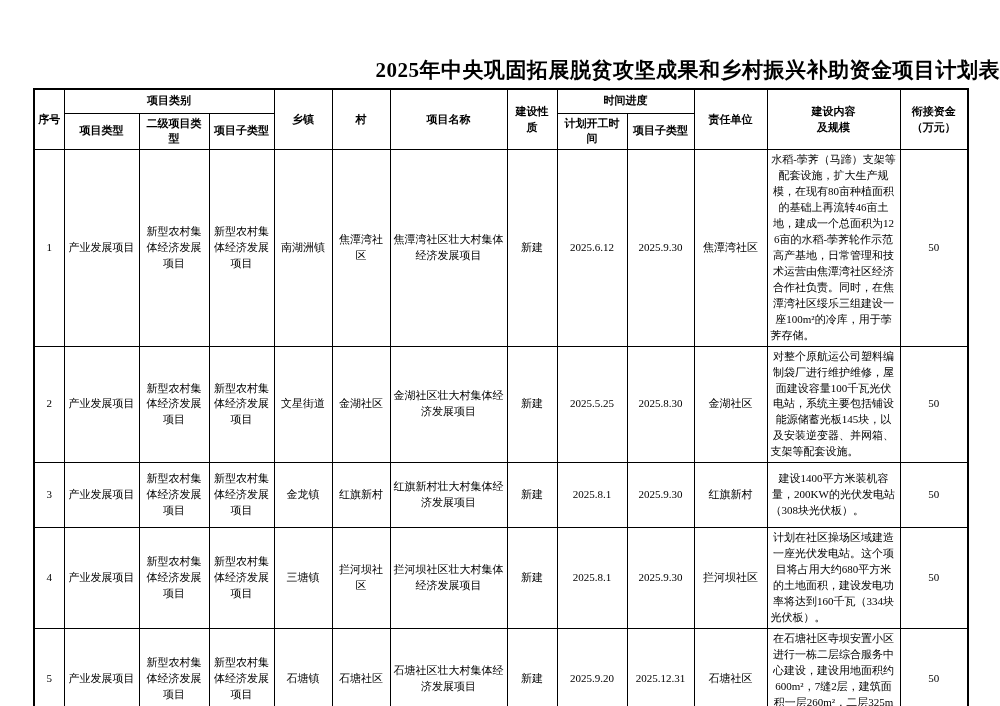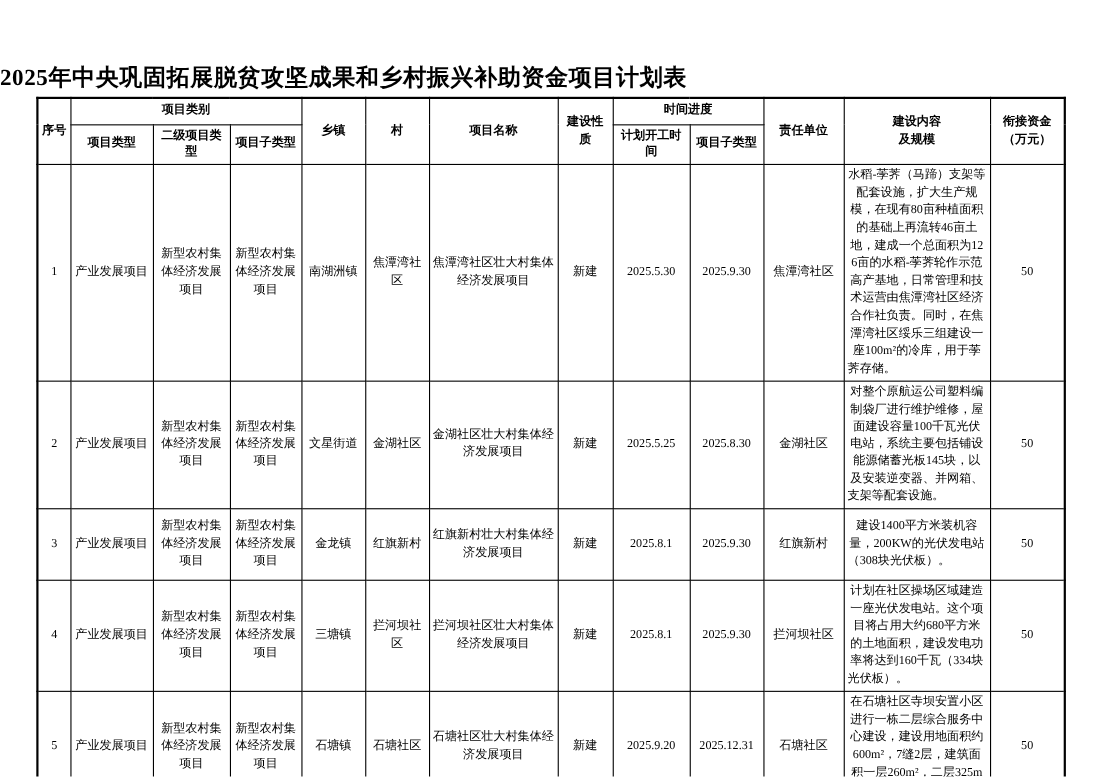--- a/index.html
+++ b/index.html
@@ -6,21 +6,21 @@
   body{
     width:1000px;height:706px;
     background:#fff;
     font-family:"Liberation Serif","DejaVu Serif",serif;
     color:#000;
     overflow:hidden;
   }
   .page{position:relative;width:1000px;height:706px;background:#fff;}
   .doc-title{
     position:absolute;top:56px;left:0;width:1000px;
-    text-align:left;
+    text-align:right;
     font-size:21px;font-weight:bold;
     letter-spacing:0.5px;
   }
   table.plan{
     position:absolute;top:88px;left:33px;
     width:934px;
     border-collapse:collapse;
     table-layout:fixed;
     border:2px solid #000;
   }
@@ -105,21 +105,21 @@
     <tbody>
         <tr>
           <td class="col-seq">1</td>
           <td class="col-type">产业发展项目</td>
           <td class="col-secondary_type">新型农村集体经济发展项目</td>
           <td class="col-sub_type">新型农村集体经济发展项目</td>
           <td class="col-township">南湖洲镇</td>
           <td class="col-village">焦潭湾社区</td>
           <td class="col-project_name">焦潭湾社区壮大村集体经济发展项目</td>
           <td class="col-nature">新建</td>
-          <td class="col-start">2025.5.30</td>
+          <td class="col-start">2025.6.12</td>
           <td class="col-finish">2025.9.30</td>
           <td class="col-unit">焦潭湾社区</td>
           <td class="col-content">水稻-荸荠（马蹄）支架等配套设施，扩大生产规模，在现有80亩种植面积的基础上再流转46亩土地，建成一个总面积为126亩的水稻-荸荠轮作示范高产基地，日常管理和技术运营由焦潭湾社区经济合作社负责。同时，在焦潭湾社区绥乐三组建设一座100m²的冷库，用于荸荠存储。</td>
           <td class="col-funding">50</td>
         </tr>
         <tr>
           <td class="col-seq">2</td>
           <td class="col-type">产业发展项目</td>
           <td class="col-secondary_type">新型农村集体经济发展项目</td>
           <td class="col-sub_type">新型农村集体经济发展项目</td>

